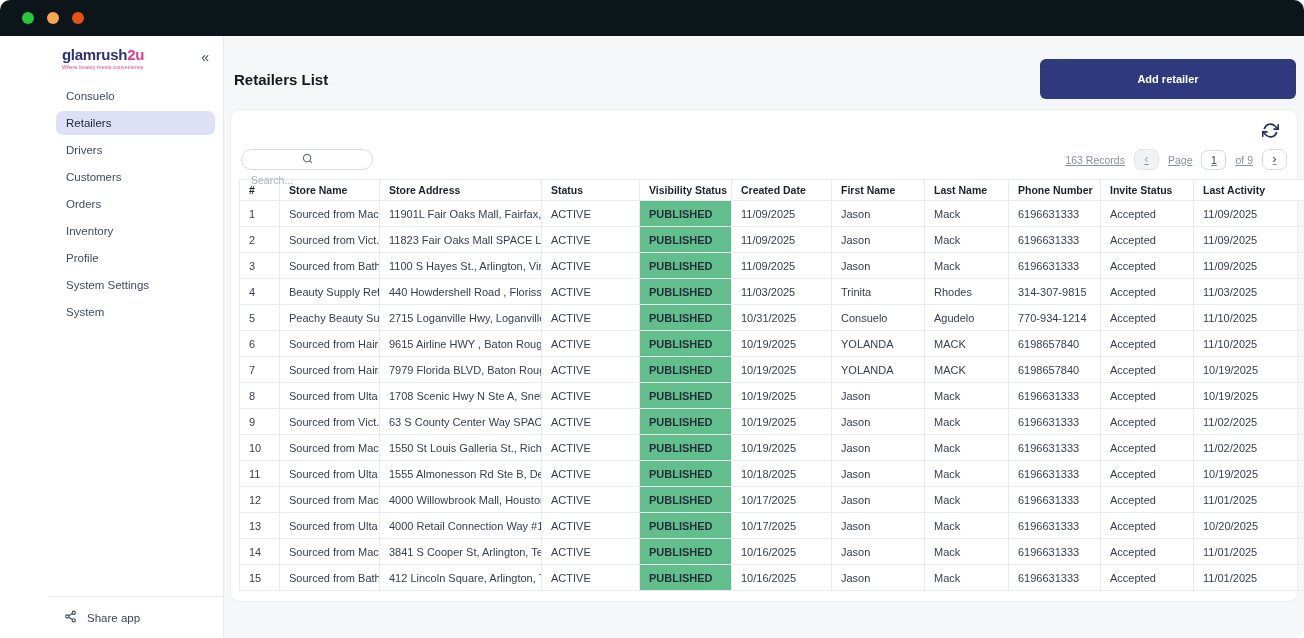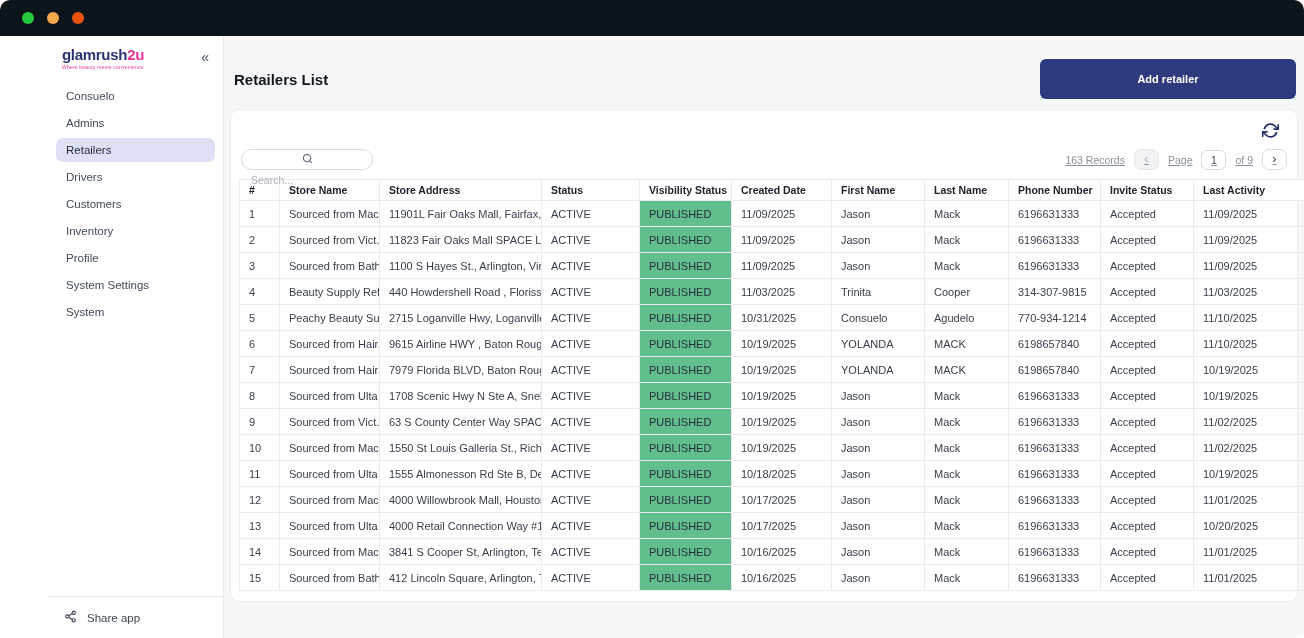--- a/index.html
+++ b/index.html
@@ -60,21 +60,21 @@
             color:#a7adb6; font-size:13px; line-height:1; cursor:pointer; padding-bottom:2px; }
   .pg-btn.next { background:#fff; color:#3d4654; border-color:#d9dce1; }
   .page-input { width:25px; height:20px; border:1px solid #d6d9de; border-radius:6px;
                 text-align:center; font-size:10.5px; color:#3d4654; font-family:inherit; }
 
   table { width:100%; border-collapse:collapse; table-layout:fixed; font-size:11px;
           color:#39404c; }
   th, td { border:1px solid #e9ebee; padding:0 9px; height:26px; text-align:left;
            white-space:nowrap; overflow:hidden; }
   th { height:21px; font-size:10.5px; font-weight:bold; color:#1b2029; background:#fff; }
-  td.cell-published { background:#62bf8d; color:#242f3b; }
+  td.cell-published { background:#62bf8d; color:#242f3b;font-weight:bold; }
 </style>
 </head>
 <body>
 
 <div class="window">
 
   <div class="titlebar">
     <span class="dot" style="background:#24c93e"></span>
     <span class="dot" style="background:#f7a84c"></span>
     <span class="dot" style="background:#e9520d"></span>
@@ -86,24 +86,24 @@
       <div class="logo-row">
         <div>
           <div class="brand"><span>glamrush</span><span class="accent">2u</span></div>
           <div class="tagline">Where beauty meets convenience</div>
         </div>
         <div class="collapse">«</div>
       </div>
 
       <div class="nav">
           <div class="nav-item">Consuelo</div>
-          <div class="nav-item">Admins</div>
           <div class="nav-item active">Retailers</div>
           <div class="nav-item">Drivers</div>
           <div class="nav-item">Customers</div>
+          <div class="nav-item">Orders</div>
           <div class="nav-item">Inventory</div>
           <div class="nav-item">Profile</div>
           <div class="nav-item">System Settings</div>
           <div class="nav-item">System</div>
         </div>
 
       <div class="share-row">
         <span>
           <svg width="13" height="13" viewBox="0 0 24 24" fill="none" stroke="#3d4654" stroke-width="2" stroke-linecap="round" stroke-linejoin="round">
               <circle cx="18" cy="5" r="3"></circle>
@@ -214,21 +214,21 @@
                 <td>11/09/2025</td>
               </tr>
               <tr>
                 <td>4</td>
                 <td>Beauty Supply Ref...</td>
                 <td>440 Howdershell Road , Florissant ...</td>
                 <td>ACTIVE</td>
                 <td class="cell-published">PUBLISHED</td>
                 <td>11/03/2025</td>
                 <td>Trinita</td>
-                <td>Cooper</td>
+                <td>Rhodes</td>
                 <td>314-307-9815</td>
                 <td>Accepted</td>
                 <td>11/03/2025</td>
               </tr>
               <tr>
                 <td>5</td>
                 <td>Peachy Beauty Su...</td>
                 <td>2715 Loganville Hwy, Loganville, G...</td>
                 <td>ACTIVE</td>
                 <td class="cell-published">PUBLISHED</td>

